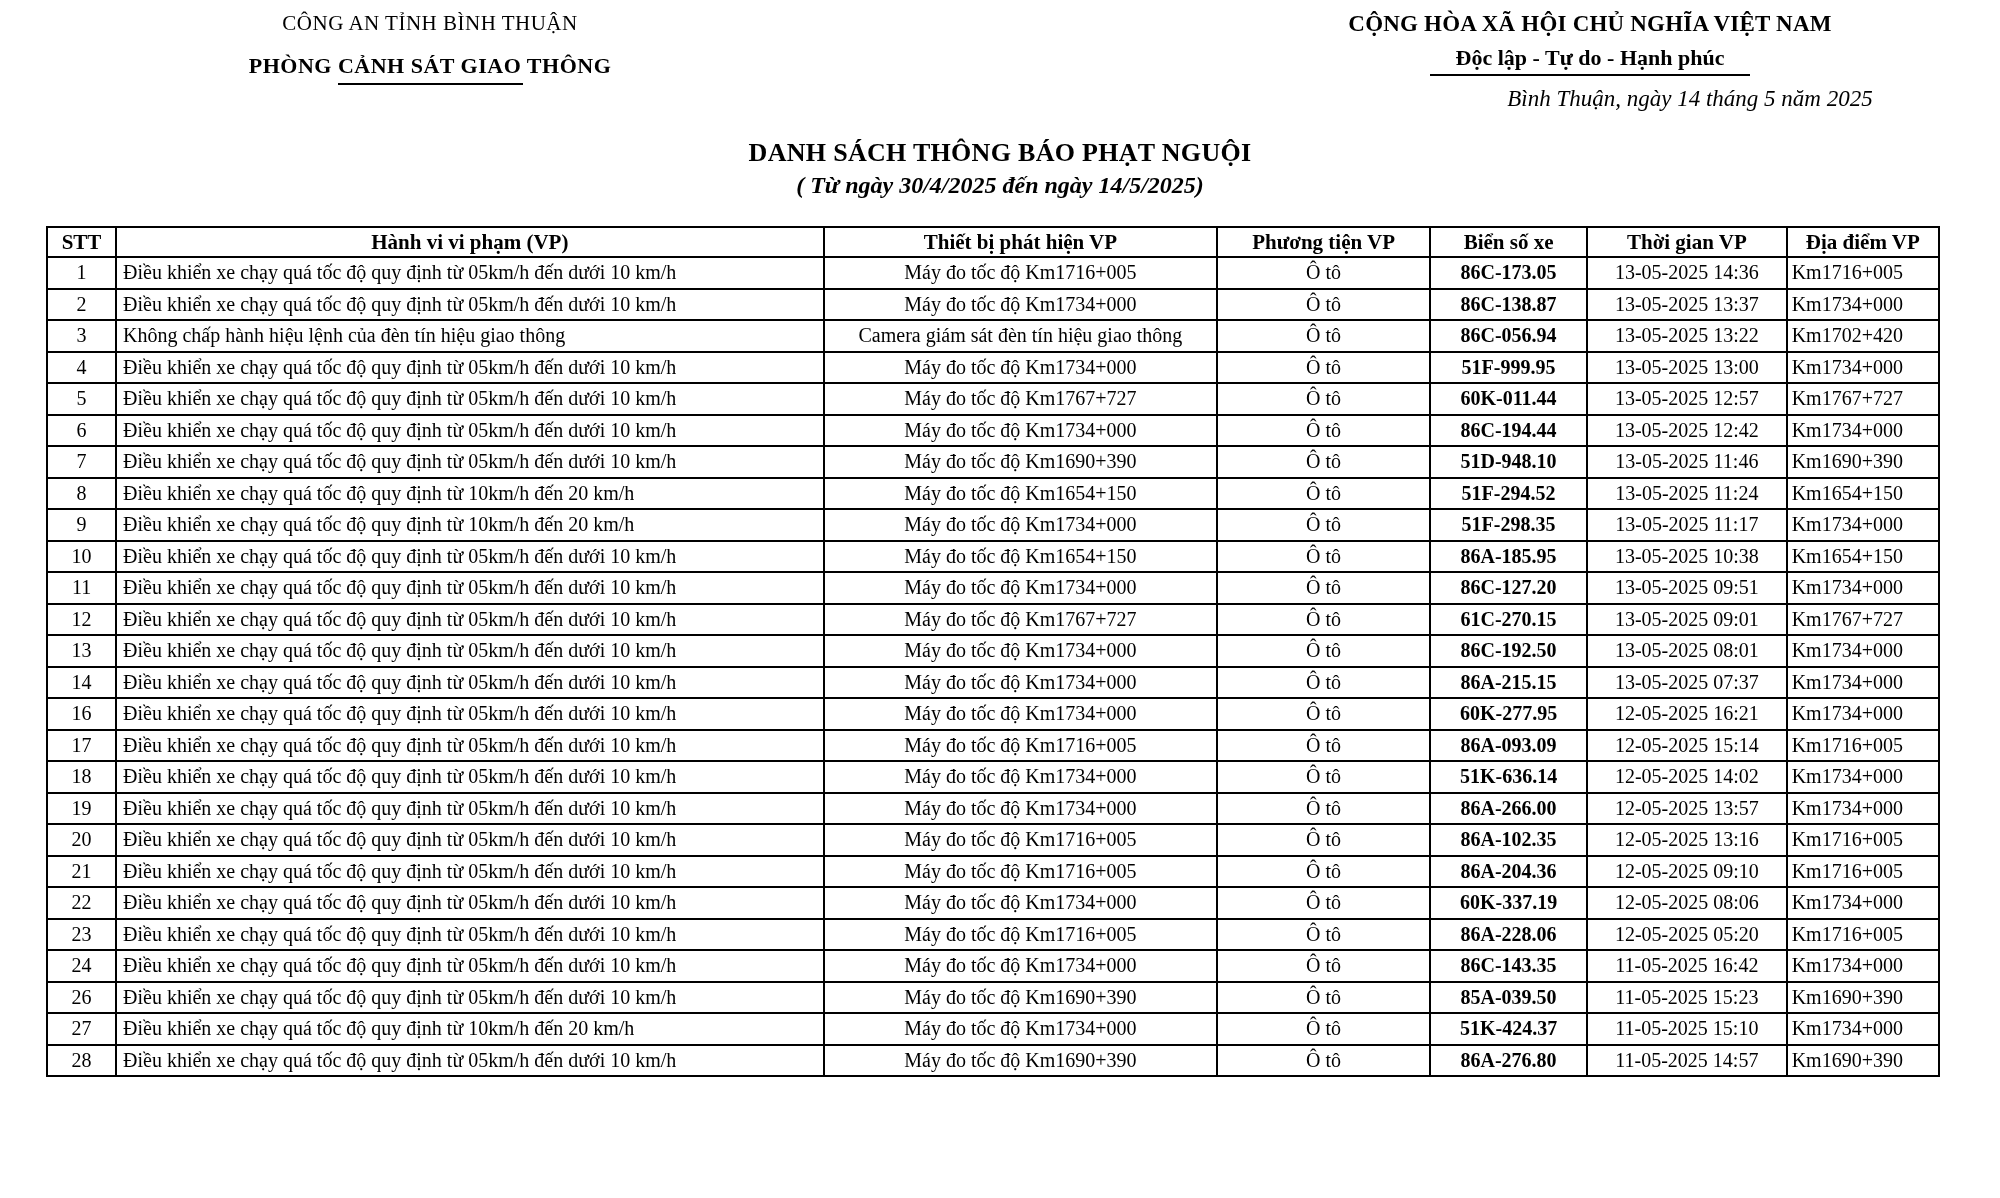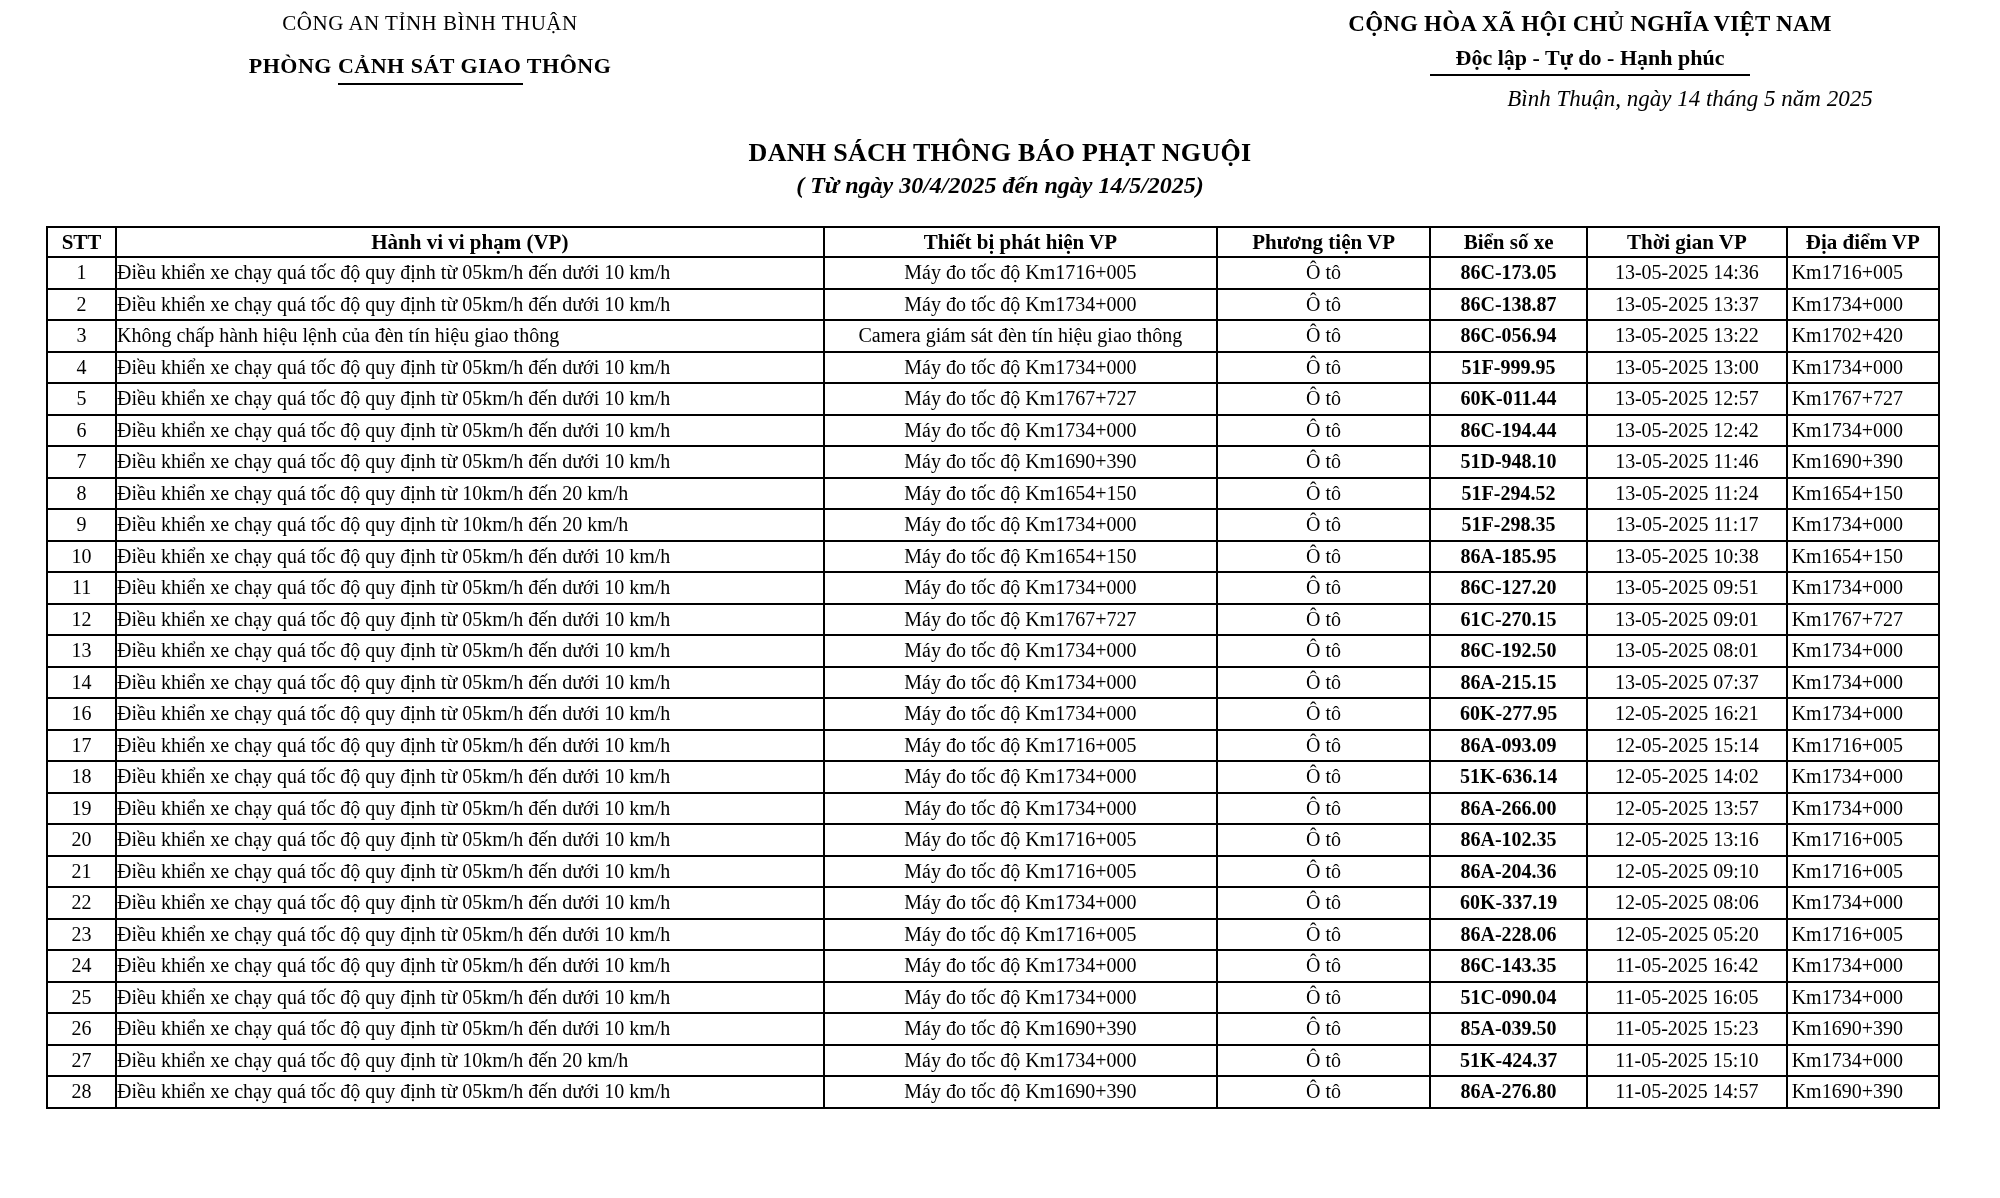--- a/index.html
+++ b/index.html
@@ -89,21 +89,21 @@
     font-size: 21px;
     font-weight: bold;
     text-align: center;
   }
   table.viol td {
     height: 29.5px;
     font-size: 20px;
     text-align: center;
   }
   table.viol td.col0 { text-align: center; }
-  table.viol td.col1 { text-align: left; }
+  table.viol td.col1 { text-align: left; padding-left: 6px; }
   table.viol td.col2 { text-align: center; }
   table.viol td.col3 { text-align: center; }
   table.viol td.col4 { text-align: center; font-weight: bold; margin-left: 36px; }
   table.viol td.col5 { text-align: center; }
   table.viol td.col6 { text-align: left; padding-left: 4px; }
 </style>
 </head>
 <body>
 
 <div class="page">
@@ -348,29 +348,20 @@
         <tr>
           <td class="col0">24</td>
           <td class="col1">Điều khiển xe chạy quá tốc độ quy định từ 05km/h đến dưới 10 km/h</td>
           <td class="col2">Máy đo tốc độ Km1734+000</td>
           <td class="col3">Ô tô</td>
           <td class="col4">86C-143.35</td>
           <td class="col5">11-05-2025 16:42</td>
           <td class="col6">Km1734+000</td>
         </tr>
         <tr>
-          <td class="col0">25</td>
-          <td class="col1">Điều khiển xe chạy quá tốc độ quy định từ 05km/h đến dưới 10 km/h</td>
-          <td class="col2">Máy đo tốc độ Km1734+000</td>
-          <td class="col3">Ô tô</td>
-          <td class="col4">51C-090.04</td>
-          <td class="col5">11-05-2025 16:05</td>
-          <td class="col6">Km1734+000</td>
-        </tr>
-        <tr>
           <td class="col0">26</td>
           <td class="col1">Điều khiển xe chạy quá tốc độ quy định từ 05km/h đến dưới 10 km/h</td>
           <td class="col2">Máy đo tốc độ Km1690+390</td>
           <td class="col3">Ô tô</td>
           <td class="col4">85A-039.50</td>
           <td class="col5">11-05-2025 15:23</td>
           <td class="col6">Km1690+390</td>
         </tr>
         <tr>
           <td class="col0">27</td>

